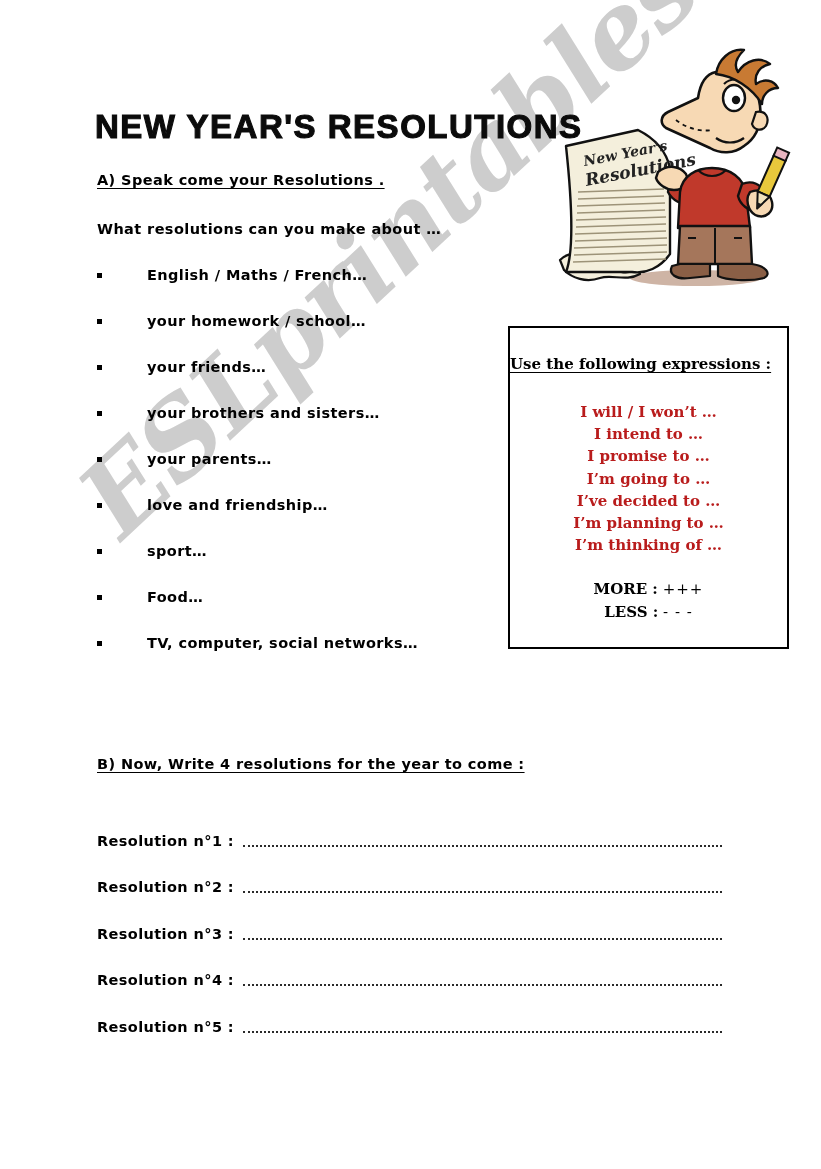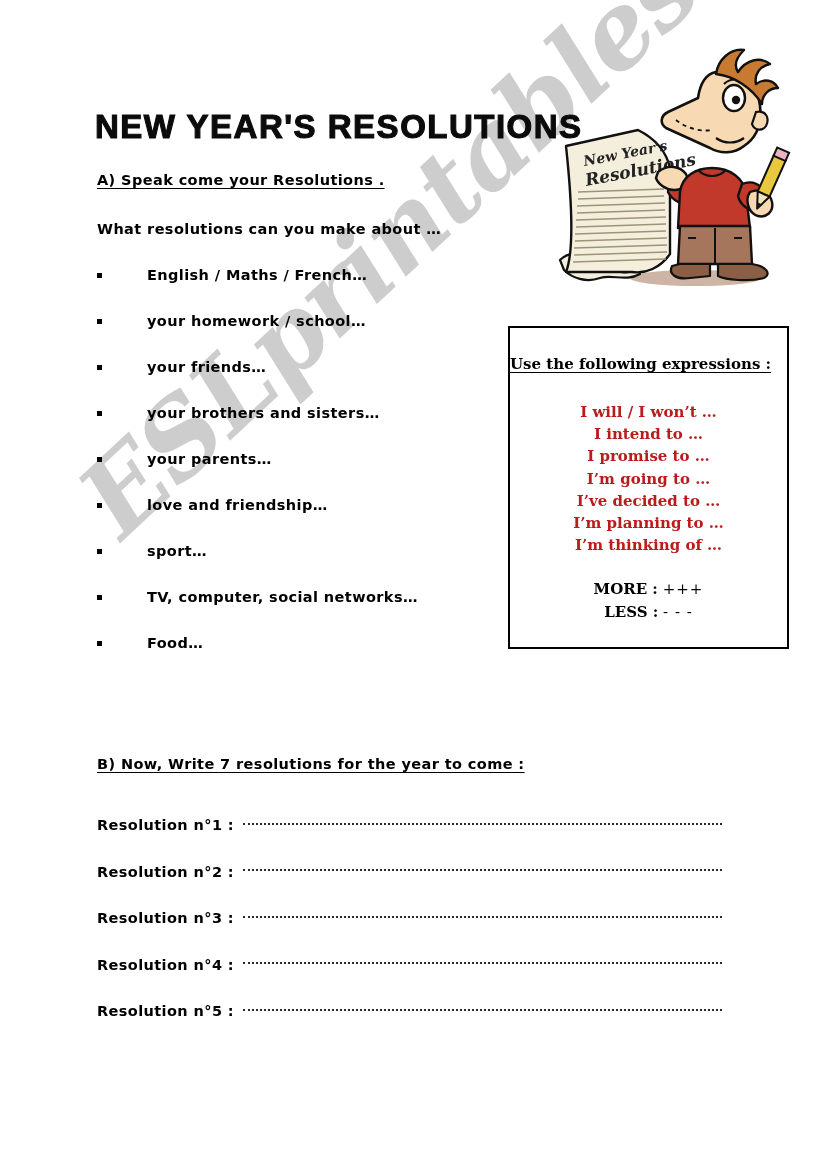--- a/index.html
+++ b/index.html
@@ -184,21 +184,21 @@
   #resolutions {
     position: absolute;
     left: 97px;
     top: 802px;
     width: 625px;
     z-index: 10;
   }
   .res-row {
     height: 46.5px;
     display: flex;
-    align-items: center;
+    align-items: flex-end;
     font-size: 14.5px;
   }
   .res-label {
     white-space: nowrap;
     flex: none;
   }
   .res-dots {
     flex: 1 1 auto;
     margin-left: 9px;
     position: relative;
@@ -336,25 +336,25 @@
     <div class="bullet-row comic">
       <span class="bullet-mark"></span>
       <span>love and friendship…</span>
     </div>
     <div class="bullet-row comic">
       <span class="bullet-mark"></span>
       <span>sport…</span>
     </div>
     <div class="bullet-row comic">
       <span class="bullet-mark"></span>
+      <span>Food…</span>
+    </div>
+    <div class="bullet-row comic">
+      <span class="bullet-mark"></span>
       <span>TV, computer, social networks…</span>
-    </div>
-    <div class="bullet-row comic">
-      <span class="bullet-mark"></span>
-      <span>Food…</span>
     </div>
   </div>
 
   <div id="expr-box">
     <div id="expr-title">Use the following expressions :</div>
     <div id="expr-list">
       <div class="expr-item">I will / I won’t …</div>
       <div class="expr-item">I intend to …</div>
       <div class="expr-item">I promise to …</div>
       <div class="expr-item">I’m going to …</div>
@@ -367,21 +367,21 @@
         <span class="lvl-name">MORE :</span>
         <span class="lvl-sym">+++</span>
       </div>
       <div class="expr-level">
         <span class="lvl-name">LESS :</span>
         <span class="lvl-sym">- - -</span>
       </div>
     </div>
   </div>
 
-  <div id="sec-b-heading" class="comic">B) Now, Write 7 resolutions for the year to come :</div>
+  <div id="sec-b-heading" class="comic">B) Now, Write 4 resolutions for the year to come :</div>
 
   <div id="resolutions">
     <div class="res-row comic">
       <span class="res-label">Resolution n°1  :</span>
       <span class="res-dots"></span>
     </div>
     <div class="res-row comic">
       <span class="res-label">Resolution n°2  :</span>
       <span class="res-dots"></span>
     </div>

